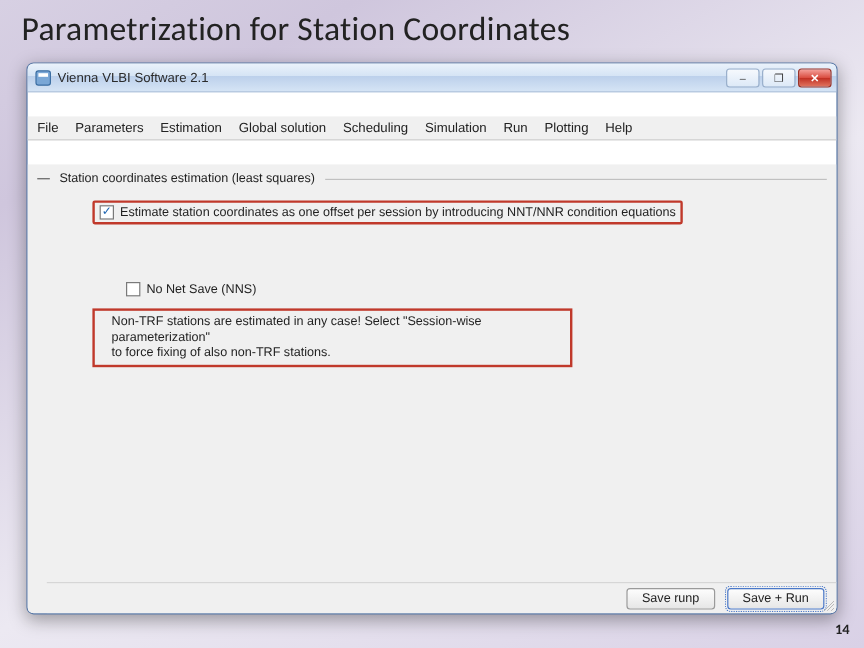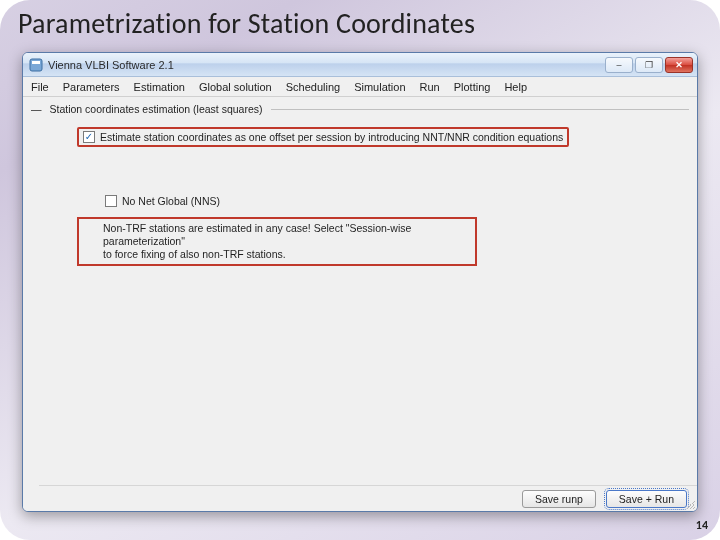--- a/index.html
+++ b/index.html
@@ -1,21 +1,20 @@
 <!DOCTYPE html>
 <html><head>
 <meta charset="utf-8">
 <style>
   * { box-sizing: border-box; margin: 0; padding: 0; }
   html, body { width: 720px; height: 540px; overflow: hidden; font-family: "Segoe UI", Tahoma, sans-serif; }
   .slide {
     width: 720px; height: 540px;
     background: linear-gradient(150deg, #d7d0e3 0%, #cfc6dd 18%, #ece9f2 55%, #d9d1e6 100%);
     position: relative;
-    border-radius: 30px;
   }
   .slide-title {
     font-size: 28px;
     font-weight: 400;
     color: #222;
     padding: 6px 0 4px 18px;
     letter-spacing: 0.2px;
     font-family: Calibri, "Segoe UI", sans-serif;
   }
   .slide-number {
@@ -32,20 +31,21 @@
   .win {
     position: absolute;
     left: 22px; top: 52px;
     width: 676px; height: 460px;
     background: #fff;
     border: 1px solid #5a7aa8;
     border-radius: 6px;
     box-shadow: 0 4px 14px rgba(0,0,0,0.35);
     display: flex; flex-direction: column;
     overflow: hidden;
+    gap: 20px;
   }
   .titlebar {
     height: 24px;
     background: linear-gradient(#eaf2fb, #d5e4f5 45%, #bcd0eb 46%, #d5e4f5);
     border-bottom: 1px solid #a9bfda;
     display: flex; align-items: center;
     padding: 0 4px 0 6px;
     gap: 5px;
     font-size: 11px;
     color: #2b2b2b;
@@ -116,21 +116,21 @@
   .chkbox.checked::before { content: "✓"; }
 
   .row { position: absolute; display: flex; align-items: center; margin-left: 18px; }
   .row.r1 { left: 36px; top: 30px; }
   .row.r2 { left: 64px; top: 58px; }
   .row.r4 { left: 64px; top: 98px; }
   .row.r5 { left: 36px; top: 120px; width: 400px; }
 
   .notebox {
     border: 2px solid #c0392b;
-    padding: 3px 24px;
+    padding: 3px 14px;
     font-size: 10.5px;
     line-height: 1.25;
     color: #1f1f1f;
     background: transparent;
     max-width: 400px;
   }
 
   .footerbar {
     position: absolute; left: 16px; right: 0; bottom: 0;
     height: 26px;
@@ -203,21 +203,21 @@
             <span class="chkbox checked"></span>
             <span>Estimate station coordinates as one offset per session by introducing NNT/NNR condition equations</span>
           </label>
         </span>
       </div>
 
 
       <div class="row r4">
         <label class="chk">
           <span class="chkbox"></span>
-          <span>No Net Global (NNS)</span>
+          <span>No Net Save (NNS)</span>
         </label>
       </div>
 
       <div class="row r5">
         <div class="notebox">
           <div>Non-TRF stations are estimated in any case! Select "Session-wise parameterization"</div>
           <div>to force fixing of also non-TRF stations.</div>
         </div>
       </div>
 

